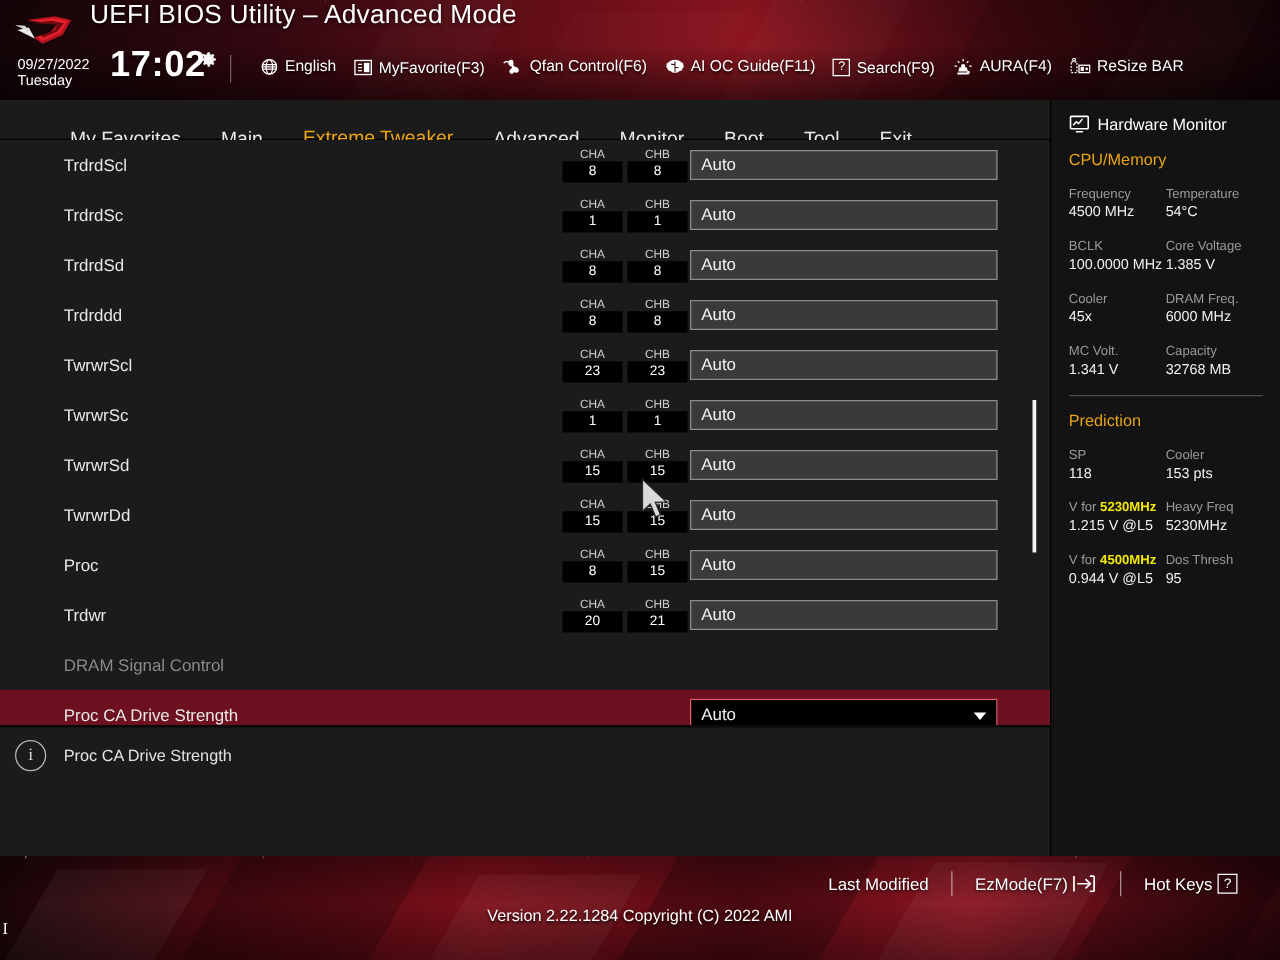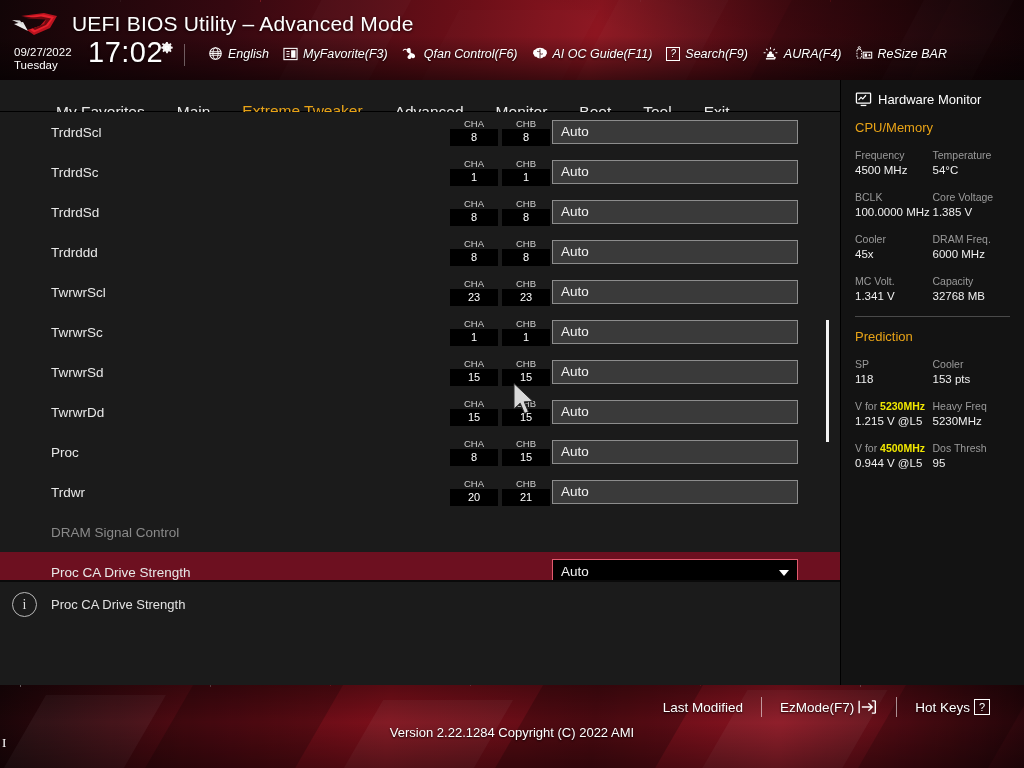--- a/index.html
+++ b/index.html
@@ -27,35 +27,35 @@
     background:
       linear-gradient(200deg, rgba(0,0,0,0.42) 0%, rgba(0,0,0,0) 40%),
       linear-gradient(0deg, rgba(0,0,0,0.55) 0%, rgba(0,0,0,0) 55%);
     pointer-events:none;
   }
   .hdr-shapes{position:absolute;inset:0;opacity:.5;}
   .hdr-shapes i{position:absolute;display:block;background:rgba(255,255,255,.045);transform:skewX(-28deg);}
 
   .rog-logo { position:absolute; left:10px; top:10px; width:52px; height:30px; z-index:4;}
   .title {
-    position:absolute; left:72px; top:12px; z-index:4;
+    position:absolute; left:72px; top:0; z-index:4;
     font-size:21px; font-weight:400; color:#fff; letter-spacing:.2px;
     text-shadow:0 1px 3px rgba(0,0,0,.75);
   }
   .datetime { position:absolute; left:14px; top:46px; z-index:4; font-size:11.5px; line-height:12.5px; color:#fff; }
   .clock {
     position:absolute; left:88px; top:38px; z-index:4;
-    font-size:29px; font-weight:400; color:#fff; line-height:29px;
+    font-size:29px; font-weight:700; color:#fff; line-height:29px;
     letter-spacing:.5px; text-shadow:0 1px 3px rgba(0,0,0,.7);text-align:right;
   }
   .clock-gear { position:absolute; left:160px; top:41px; z-index:4; width:14px; height:14px; }
   .hdr-sep { position:absolute; top:44px; width:1px; height:22px; background:rgba(255,255,255,.35); z-index:4; }
   .hdr-menu { position:absolute; left:208px; top:46px; z-index:4; display:flex; align-items:center; gap:14px; }
-  .hdr-item { display:flex; align-items:center; gap:5px; font-size:12.5px; color:#fff;
-              text-shadow:0 1px 2px rgba(0,0,0,.85); cursor:pointer; white-space:nowrap;font-style:italic; }
+  .hdr-item { display:flex; align-items:flex-start; gap:5px; font-size:12.5px; color:#fff;
+              text-shadow:0 1px 2px rgba(0,0,0,.85); cursor:pointer; white-space:nowrap; }
   .hdr-item svg, .hdr-item .boxq { flex:none; }
   .boxq { width:14px; height:14px; border:1.3px solid #fff; display:flex; align-items:center;
           justify-content:center; font-size:10px; line-height:1; }
 
   
   .navbar {
     position:absolute; left:0; top:80px; width:840px; height:32px;
     background:#1b1b1b; border-bottom:1px solid #000;
     display:flex; align-items:center; padding-left:40px; gap:0;
   }

